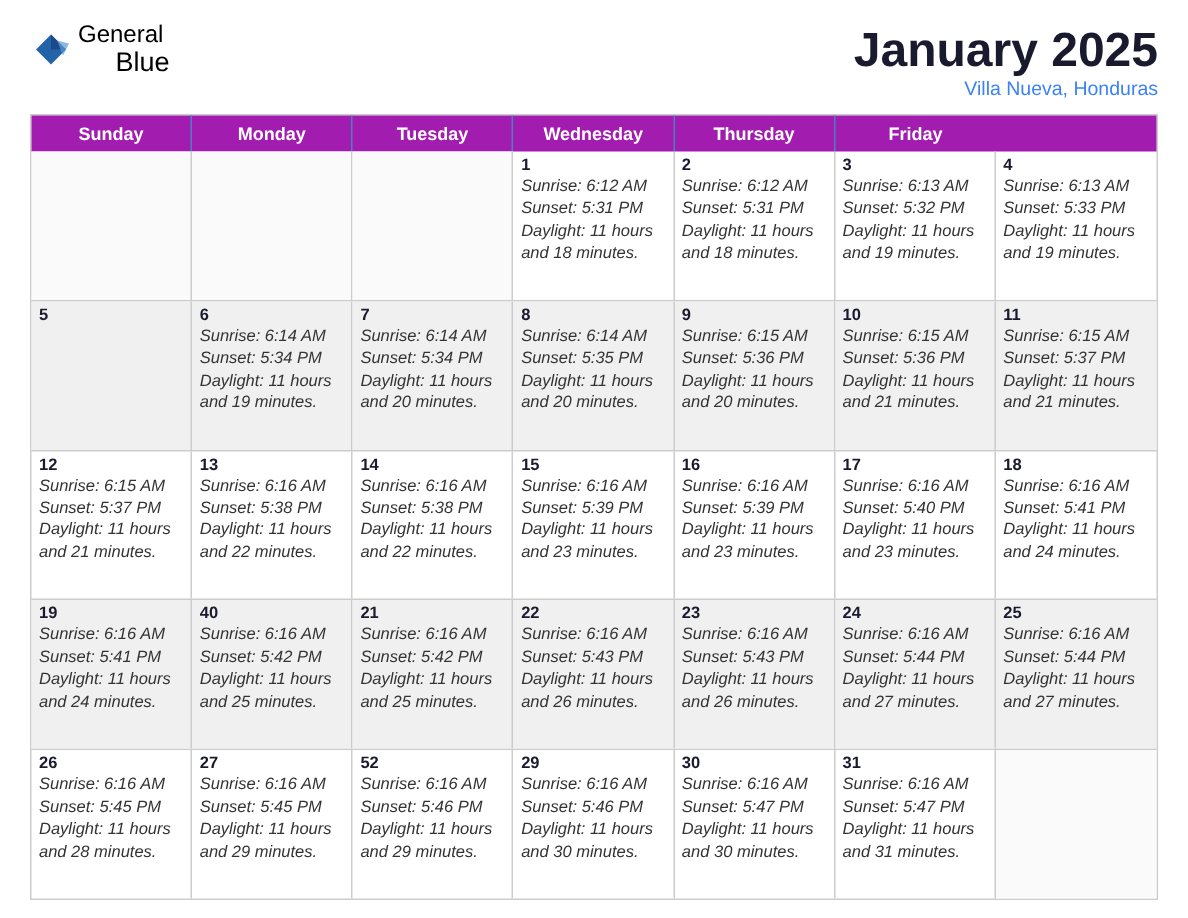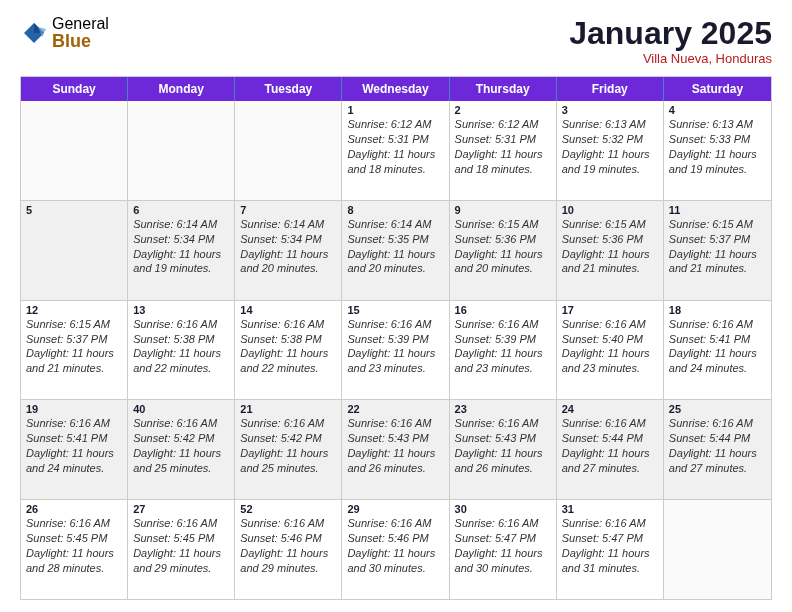--- a/index.html
+++ b/index.html
@@ -42,32 +42,32 @@
       text-align: right;
     }
     .month-title {
       font-size: 32px;
       font-weight: bold;
       color: #1a1a2e;
       line-height: 1.1;
     }
     .subtitle {
       font-size: 13px;
-      color: #b91c1c;
+      color: #3b82f6;
     }
     .calendar {
       flex: 1;
       display: flex;
       flex-direction: column;
       border: 1px solid #ccc;
     }
     .cal-header {
       display: grid;
       grid-template-columns: repeat(7, 1fr);
-      background: #6d28d9;
+      background: #a21caf;
     }
     .cal-header-cell {
       color: #fff;
       font-size: 12px;
       font-weight: bold;
       text-align: center;
       padding: 5px 2px;
       border-right: 1px solid #4a7fc0;
     }
     .cal-header-cell:last-child { border-right: none; }
@@ -113,38 +113,37 @@
 <div class="page">
   <div class="header">
     <div class="logo">
       <svg class="logo-icon" viewBox="0 0 28 28">
         <polygon points="14,4 24,14 14,24 4,14" fill="#2563a8"></polygon>
         <polygon points="14,4 24,14 14,14" fill="#1a4a8a"></polygon>
         <polygon points="18,8 26,10 22,18" fill="#5b9bd5" opacity="0.7"></polygon>
       </svg>
       <div class="logo-text">
         <span>General</span>
-        <span style="color:#a16207;font-weight:bold;font-size:18px;">Blue</span>
+        <span style="color:#000000;font-weight:normal;font-size:18px;margin-left:25px;">Blue</span>
       </div>
     </div>
     <div class="title-area">
       <div class="month-title">January 2025</div>
       <div class="subtitle">Villa Nueva, Honduras</div>
     </div>
   </div>
 
   <div class="calendar">
     <div class="cal-header" id="cal-header">
         <div class="cal-header-cell">Sunday</div>
         <div class="cal-header-cell">Monday</div>
         <div class="cal-header-cell">Tuesday</div>
         <div class="cal-header-cell">Wednesday</div>
         <div class="cal-header-cell">Thursday</div>
         <div class="cal-header-cell">Friday</div>
-        <div class="cal-header-cell">Saturday</div>
       </div>
     <div class="cal-body" id="cal-body">
         <div class="cal-row">
           <div class="cal-cell empty"></div>
           <div class="cal-cell empty"></div>
           <div class="cal-cell empty"></div>
           <div class="cal-cell">
             <div class="day-num">1</div>
             <div class="cell-text">Sunrise: 6:12 AM
 Sunset: 5:31 PM

